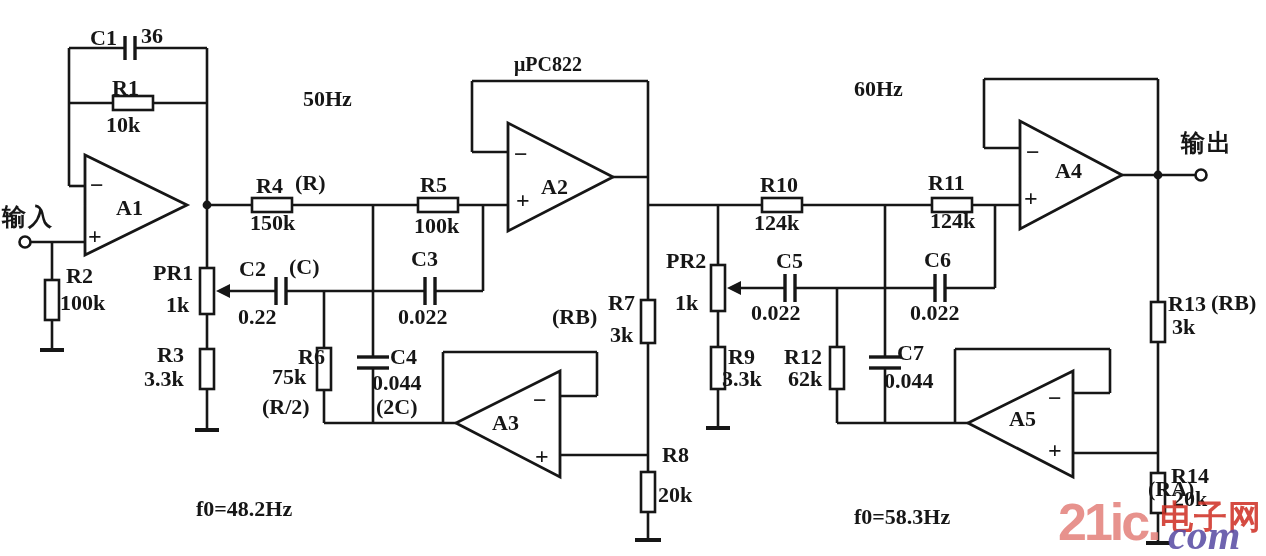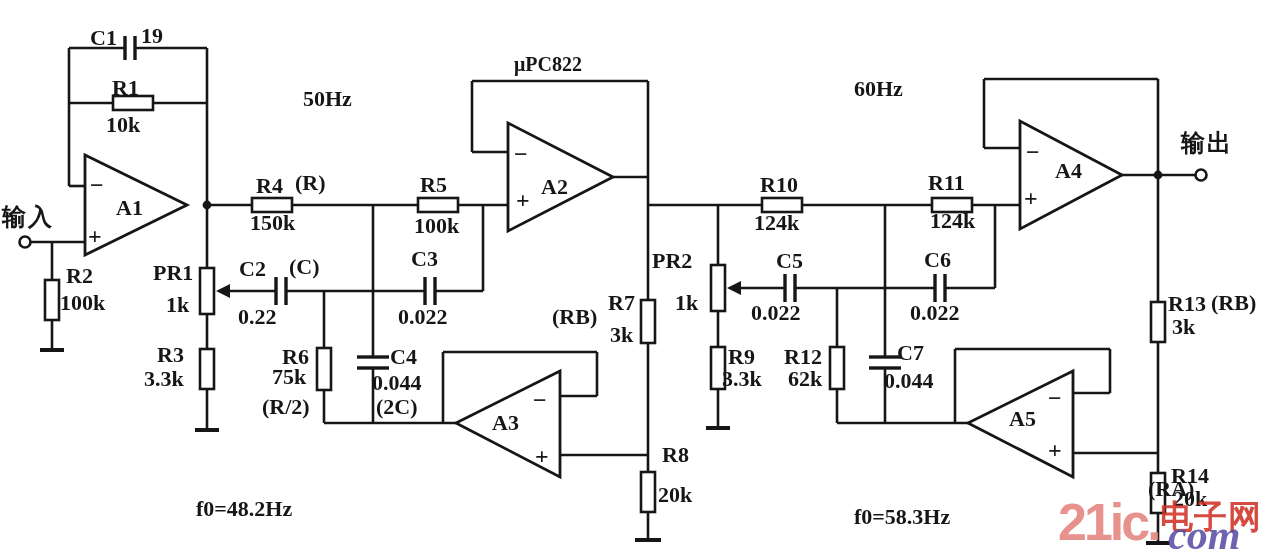--- a/index.html
+++ b/index.html
@@ -186,56 +186,56 @@
   <span class="sign lbl" style="left:533px;top:388px">−</span>
   <span class="sign lbl" style="left:535px;top:444px">+</span>
   <span class="lbl" style="left:1055px;top:160px">A4</span>
   <span class="sign lbl" style="left:1026px;top:140px">−</span>
   <span class="sign lbl" style="left:1024px;top:186px">+</span>
   <span class="lbl" style="left:1009px;top:408px">A5</span>
   <span class="sign lbl" style="left:1048px;top:386px">−</span>
   <span class="sign lbl" style="left:1048px;top:438px">+</span>
 
   <span class="lbl" style="left:90px;top:27px">C1</span>
-  <span class="lbl" style="left:141px;top:25px">19</span>
+  <span class="lbl" style="left:141px;top:25px">36</span>
   <span class="lbl" style="left:112px;top:77px">R1</span>
   <span class="lbl" style="left:106px;top:114px">10k</span>
   <span class="lbl" style="left:66px;top:265px">R2</span>
   <span class="lbl" style="left:60px;top:292px">100k</span>
   <span class="lbl" style="left:256px;top:175px">R4</span>
   <span class="lbl" style="left:295px;top:172px">(R)</span>
   <span class="lbl" style="left:250px;top:212px">150k</span>
   <span class="lbl" style="left:420px;top:174px">R5</span>
   <span class="lbl" style="left:414px;top:215px">100k</span>
   <span class="lbl" style="left:153px;top:262px">PR1</span>
   <span class="lbl" style="left:166px;top:294px">1k</span>
   <span class="lbl" style="left:157px;top:344px">R3</span>
   <span class="lbl" style="left:144px;top:368px">3.3k</span>
   <span class="lbl" style="left:239px;top:258px">C2</span>
   <span class="lbl" style="left:289px;top:256px">(C)</span>
   <span class="lbl" style="left:238px;top:306px">0.22</span>
   <span class="lbl" style="left:411px;top:248px">C3</span>
   <span class="lbl" style="left:398px;top:306px">0.022</span>
-  <span class="lbl" style="left:282px;top:346px">R6</span>
+  <span class="lbl" style="left:298px;top:346px">R6</span>
   <span class="lbl" style="left:272px;top:366px">75k</span>
   <span class="lbl" style="left:262px;top:396px">(R/2)</span>
   <span class="lbl" style="left:390px;top:346px">C4</span>
   <span class="lbl" style="left:372px;top:372px">0.044</span>
   <span class="lbl" style="left:376px;top:396px">(2C)</span>
   <span class="lbl" style="left:552px;top:306px">(RB)</span>
   <span class="lbl" style="left:608px;top:292px">R7</span>
   <span class="lbl" style="left:610px;top:324px">3k</span>
   <span class="lbl" style="left:662px;top:444px">R8</span>
   <span class="lbl" style="left:658px;top:484px">20k</span>
 
   <span class="lbl" style="left:760px;top:174px">R10</span>
   <span class="lbl" style="left:754px;top:212px">124k</span>
   <span class="lbl" style="left:928px;top:172px">R11</span>
   <span class="lbl" style="left:930px;top:210px">124k</span>
-  <span class="lbl" style="left:652px;top:250px">PR2</span>
+  <span class="lbl" style="left:666px;top:250px">PR2</span>
   <span class="lbl" style="left:675px;top:292px">1k</span>
   <span class="lbl" style="left:728px;top:346px">R9</span>
   <span class="lbl" style="left:722px;top:368px">3.3k</span>
   <span class="lbl" style="left:776px;top:250px">C5</span>
   <span class="lbl" style="left:751px;top:302px">0.022</span>
   <span class="lbl" style="left:784px;top:346px">R12</span>
   <span class="lbl" style="left:788px;top:368px">62k</span>
   <span class="lbl" style="left:924px;top:249px">C6</span>
   <span class="lbl" style="left:910px;top:302px">0.022</span>
   <span class="lbl" style="left:897px;top:342px">C7</span>

